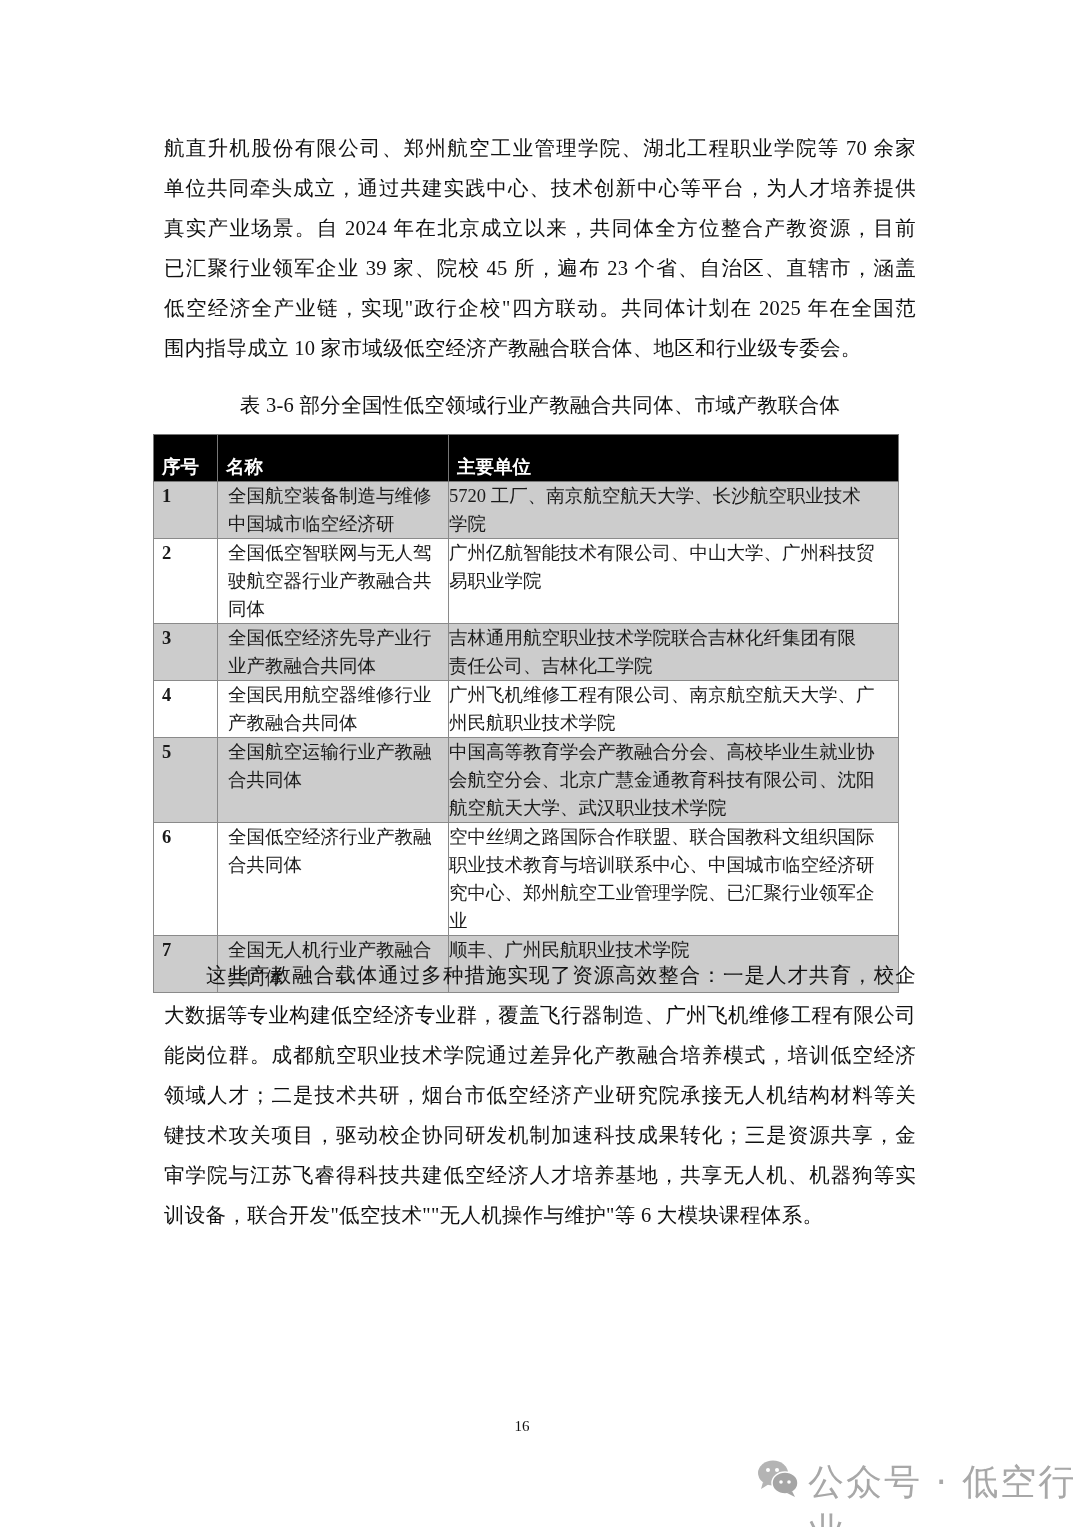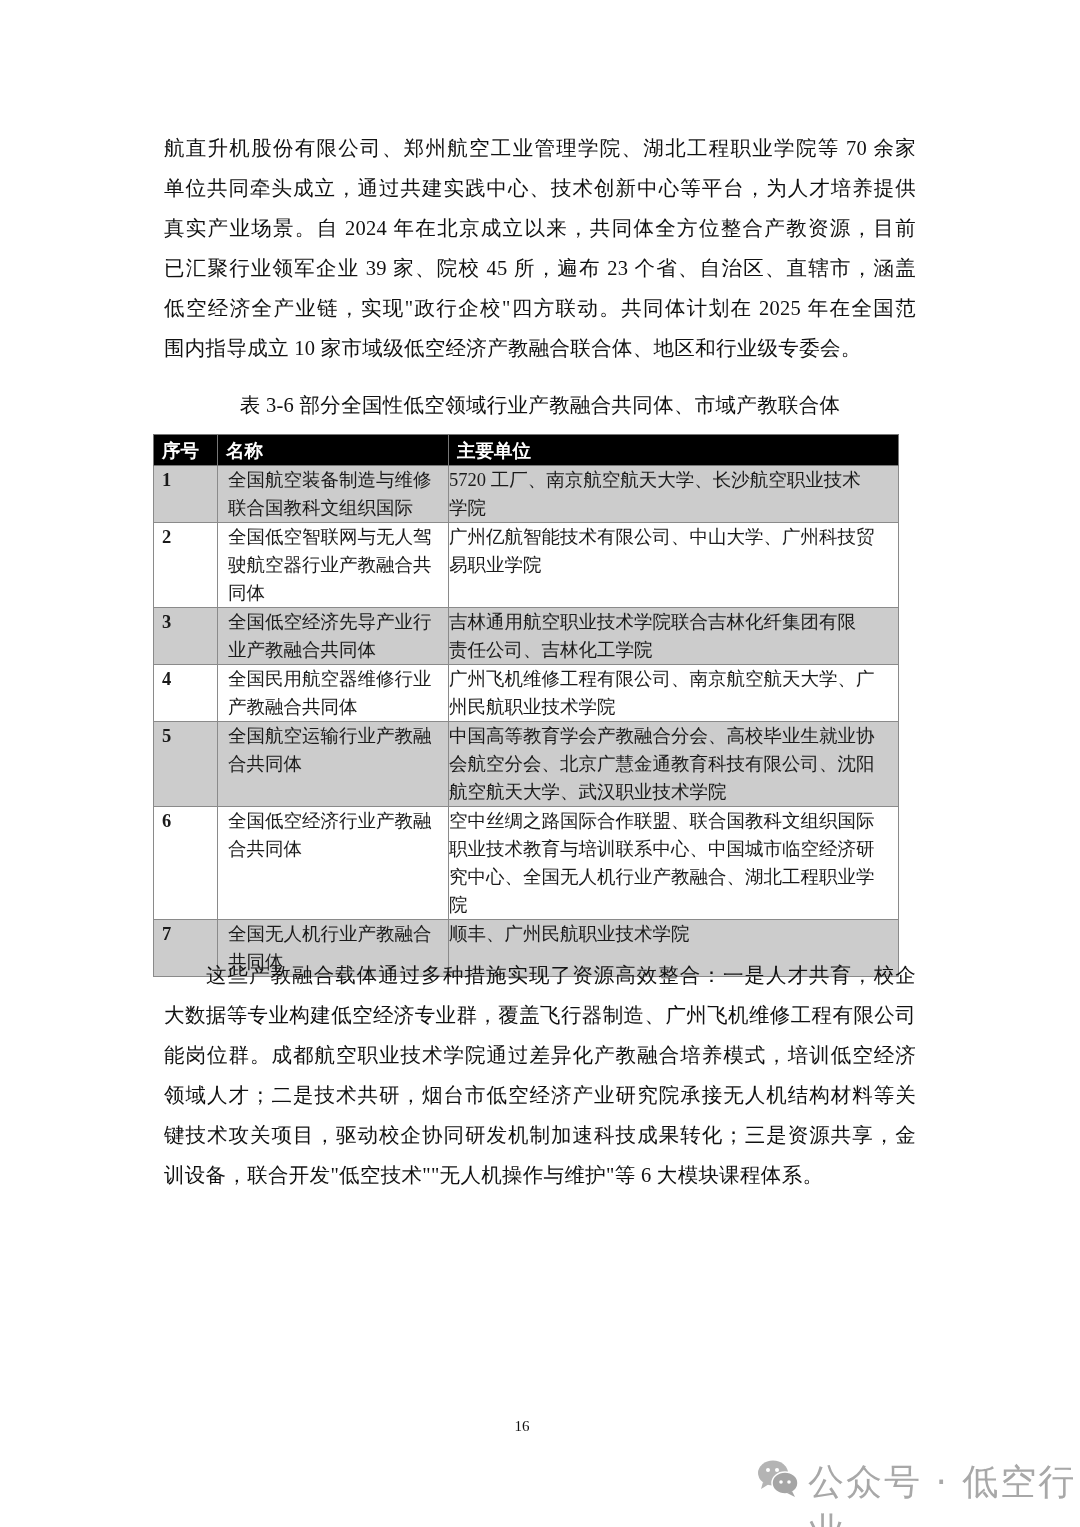--- a/index.html
+++ b/index.html
@@ -25,21 +25,21 @@
     table.t {
       position: absolute; left: 153px; top: 434px; width: 745px;
       border-collapse: collapse; font-size: 18.5px; line-height: 28px;
       table-layout: fixed;
     }
     table.t col.c1 { width: 64px; }
     table.t col.c2 { width: 231px; }
     table.t col.c3 { width: 450px; }
     table.t th {
       background: #000; color: #fff; text-align: left; font-weight: bold;
-      padding: 2px 8px 0 8px; height: 28px; border: 1px solid #777;
+      padding: 18px 8px 0 8px; height: 28px; border: 1px solid #777;
     }
     table.t td {
       border: 1px solid #8a8a8a; vertical-align: top;
       padding: 0 6px 0 8px; color: #1a1a1a;
     }
     table.t td.num { font-weight: bold; padding-left: 8px; padding-top: 0; }
     table.t td.name { padding-left: 10px; }
     table.t td.units { padding-left: 0; }
     table.t tr.shade td { background: #cccccc; }
     table.t tr.plain td { background: #ffffff; }
@@ -83,21 +83,21 @@
         <th>序号</th>
         <th>名称</th>
         <th>主要单位</th>
       </tr>
     </thead>
     <tbody id="tbody">
         <tr class="shade">
           <td class="num">1</td>
           <td class="name">
             <div>全国航空装备制造与维修</div>
-            <div>联合国教科文组织国际</div>
+            <div>中国城市临空经济研</div>
           </td>
           <td class="units">
             <div>5720 工厂、南京航空航天大学、长沙航空职业技术</div>
             <div>学院</div>
           </td>
         </tr>
         <tr class="plain">
           <td class="num">2</td>
           <td class="name">
             <div>全国低空智联网与无人驾</div>
@@ -145,21 +145,21 @@
         </tr>
         <tr class="plain">
           <td class="num">6</td>
           <td class="name">
             <div>全国低空经济行业产教融</div>
             <div>合共同体</div>
           </td>
           <td class="units">
             <div>空中丝绸之路国际合作联盟、联合国教科文组织国际</div>
             <div>职业技术教育与培训联系中心、中国城市临空经济研</div>
-            <div>究中心、全国无人机行业产教融合、湖北工程职业学院</div>
+            <div>究中心、郑州航空工业管理学院、已汇聚行业领军企业</div>
           </td>
         </tr>
         <tr class="shade">
           <td class="num">7</td>
           <td class="name">
             <div>全国无人机行业产教融合</div>
             <div>共同体</div>
           </td>
           <td class="units">
             <div>顺丰、广州民航职业技术学院</div>
@@ -167,20 +167,21 @@
         </tr>
       </tbody>
   </table>
 
   <div class="para p2" id="p2">
     <span class="line indent">这些产教融合载体通过多种措施实现了资源高效整合：一是人才共育，校企</span>
     <span class="line">大数据等专业构建低空经济专业群，覆盖飞行器制造、广州飞机维修工程有限公司</span>
     <span class="line">能岗位群。成都航空职业技术学院通过差异化产教融合培养模式，培训低空经济</span>
     <span class="line">领域人才；二是技术共研，烟台市低空经济产业研究院承接无人机结构材料等关</span>
     <span class="line">键技术攻关项目，驱动校企协同研发机制加速科技成果转化；三是资源共享，金</span>
+    <span class="line">审学院与江苏飞睿得科技共建低空经济人才培养基地，共享无人机、机器狗等实</span>
     <span class="line last">训设备，联合开发"低空技术""无人机操作与维护"等 6 大模块课程体系。</span>
   </div>
 
   <div class="pagenum">16</div>
 
   <div class="watermark">
     <span class="wm-icon">
       <svg width="44" height="40" viewBox="0 0 44 40">
         <ellipse cx="17" cy="15" rx="15" ry="12.5" fill="#b4b4b4"></ellipse>
         <path d="M7 24 L5 31 L13 26 Z" fill="#b4b4b4"></path>

